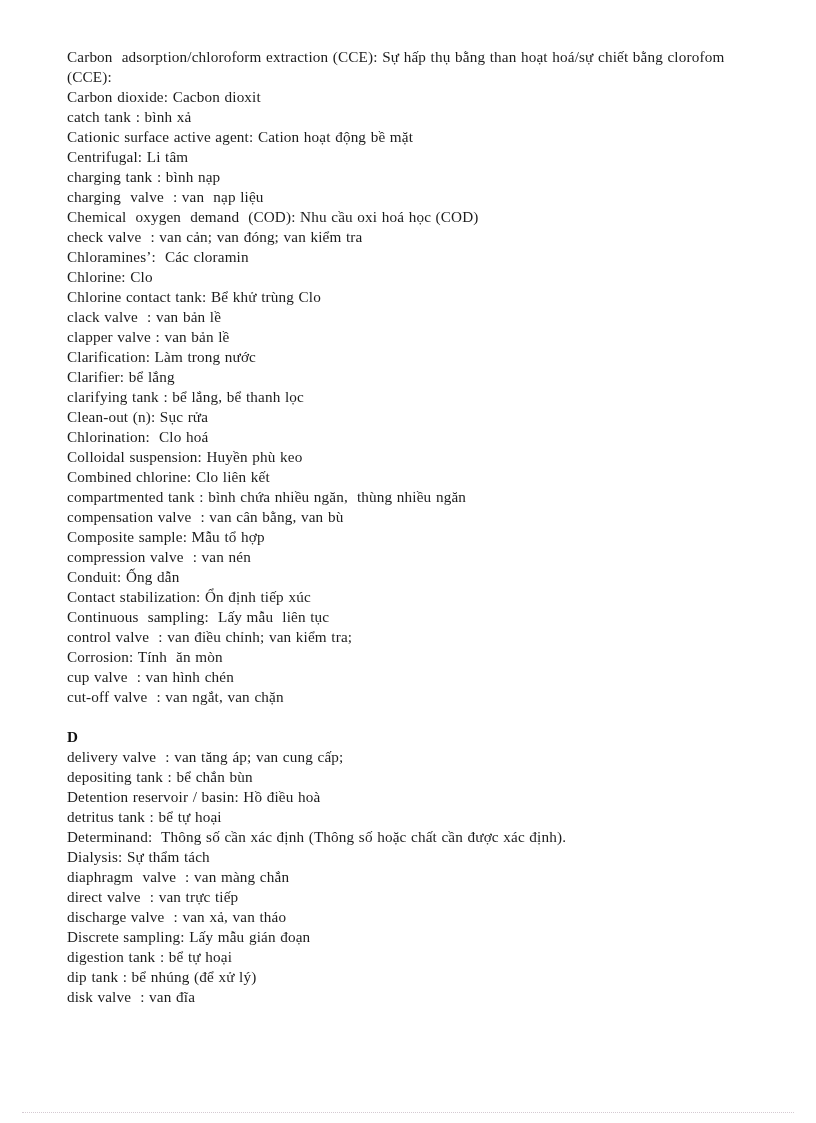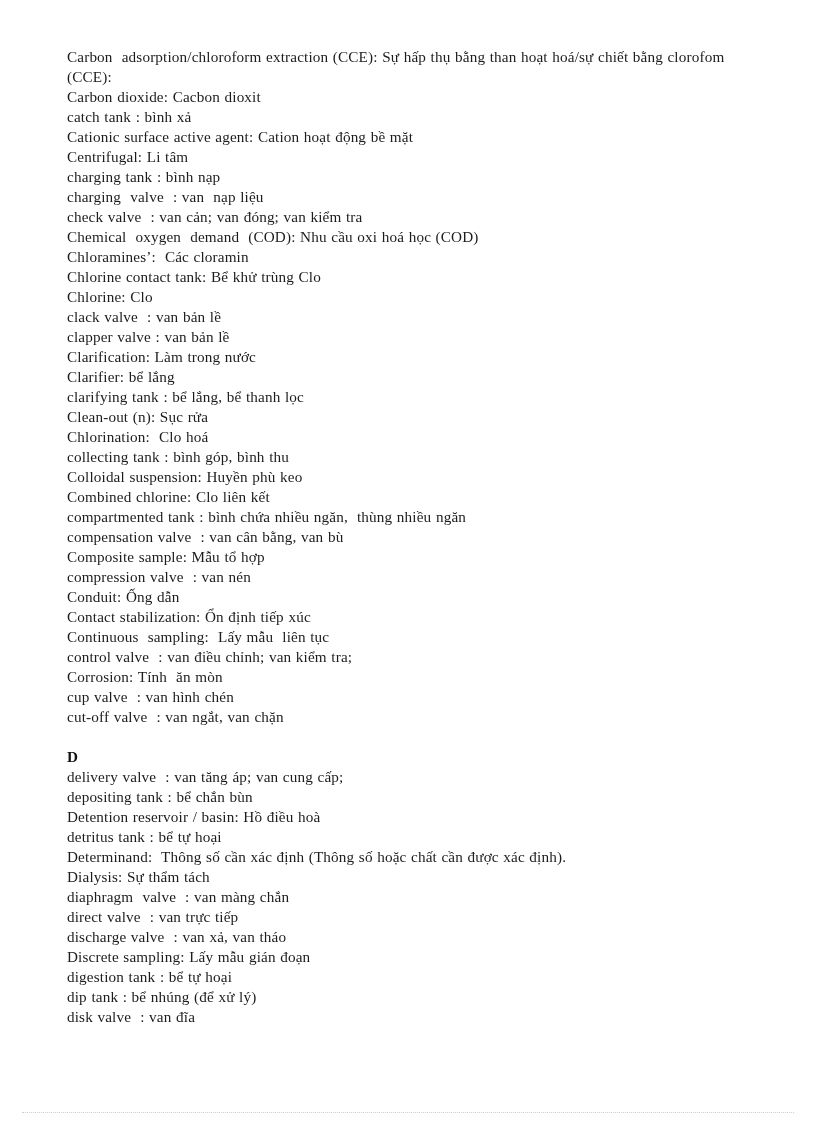--- a/index.html
+++ b/index.html
@@ -73,33 +73,32 @@
 <div id="page">
 
   <div id="glossary-body">
       <div class="entry wrap">Carbon  adsorption/chloroform extraction (CCE): Sự hấp thụ bằng than hoạt hoá/sự chiết bằng clorofom (CCE):</div>
       <div class="entry">Carbon dioxide: Cacbon dioxit</div>
       <div class="entry">catch tank : bình xả</div>
       <div class="entry">Cationic surface active agent: Cation hoạt động bề mặt</div>
       <div class="entry">Centrifugal: Li tâm</div>
       <div class="entry">charging tank : bình nạp</div>
       <div class="entry">charging  valve  : van  nạp liệu</div>
+      <div class="entry">Chemical  oxygen  demand  (COD): Nhu cầu oxi hoá học (COD)</div>
       <div class="entry">check valve  : van cản; van đóng; van kiểm tra</div>
-      <div class="entry">Chemical  oxygen  demand  (COD): Nhu cầu oxi hoá học (COD)</div>
       <div class="entry">Chloramines’:  Các cloramin</div>
+      <div class="entry">Chlorine: Clo</div>
       <div class="entry">Chlorine contact tank: Bể khử trùng Clo</div>
-      <div class="entry">Chlorine: Clo</div>
       <div class="entry">clack valve  : van bản lề</div>
       <div class="entry">clapper valve : van bản lề</div>
       <div class="entry">Clarification: Làm trong nước</div>
       <div class="entry">Clarifier: bể lắng</div>
       <div class="entry">clarifying tank : bể lắng, bể thanh lọc</div>
       <div class="entry">Clean-out (n): Sục rửa</div>
       <div class="entry">Chlorination:  Clo hoá</div>
-      <div class="entry">collecting tank : bình góp, bình thu</div>
       <div class="entry">Colloidal suspension: Huyền phù keo</div>
       <div class="entry">Combined chlorine: Clo liên kết</div>
       <div class="entry">compartmented tank : bình chứa nhiều ngăn,  thùng nhiều ngăn</div>
       <div class="entry">compensation valve  : van cân bằng, van bù</div>
       <div class="entry">Composite sample: Mẫu tổ hợp</div>
       <div class="entry">compression valve  : van nén</div>
       <div class="entry">Conduit: Ống dẫn</div>
       <div class="entry">Contact stabilization: Ổn định tiếp xúc</div>
       <div class="entry">Continuous  sampling:  Lấy mẫu  liên tục</div>
       <div class="entry">control valve  : van điều chỉnh; van kiểm tra;</div>

